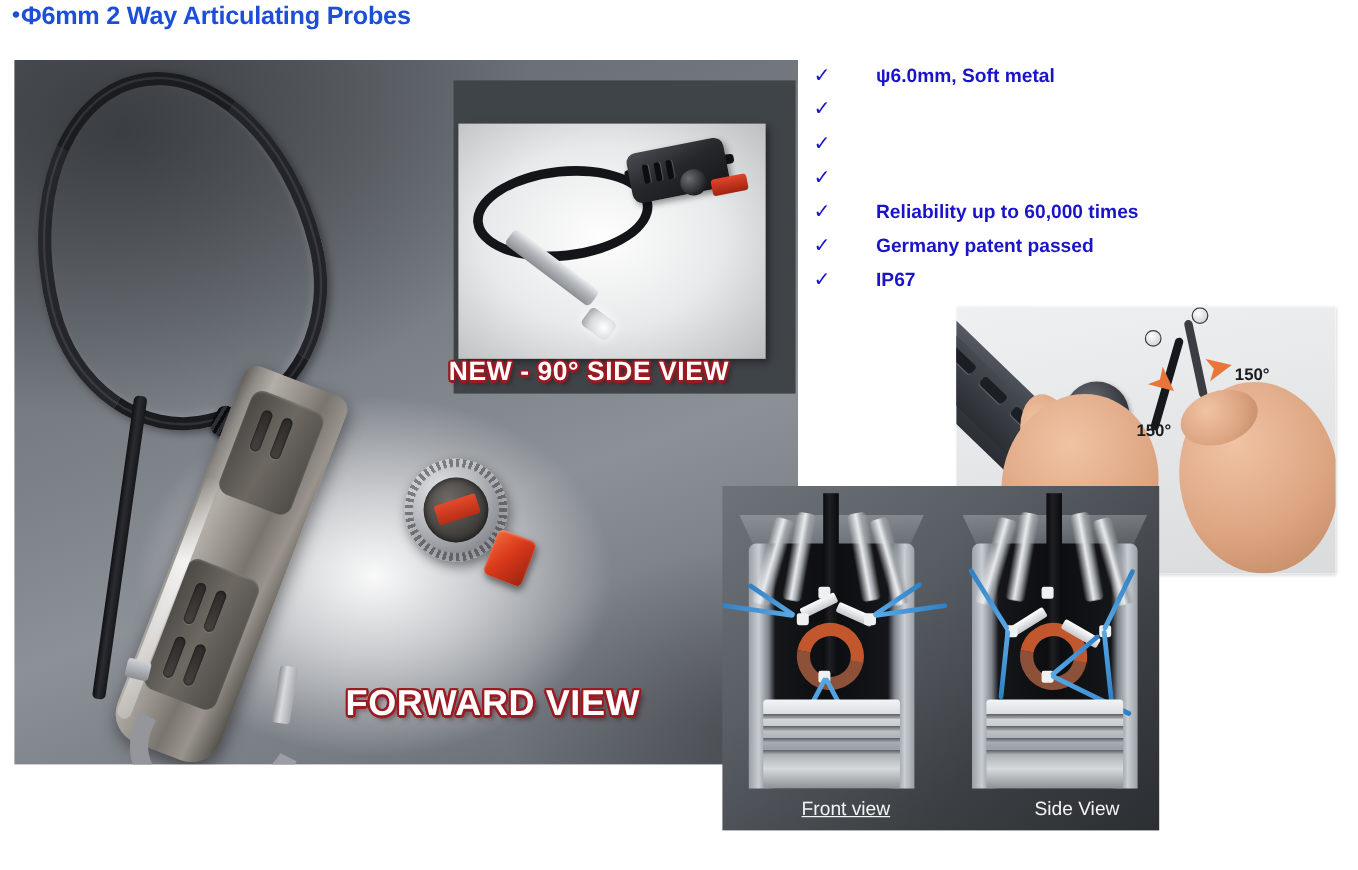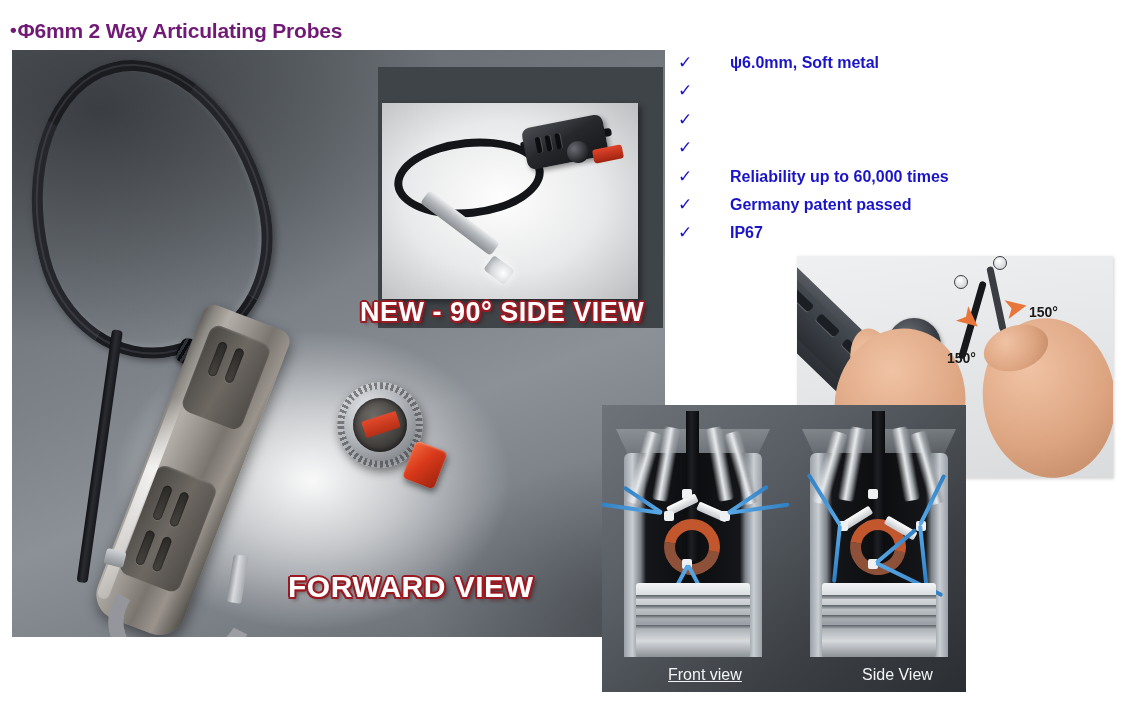--- a/index.html
+++ b/index.html
@@ -12,24 +12,24 @@
     height: 725px;
     position: relative;
     font-family: "Liberation Sans", sans-serif;
     overflow: hidden;
   }
 
   
   #slide-title {
     position: absolute;
     left: 10px;
-    top: 19px;
+    top: 2px;
     font-size: 21px;
     font-weight: bold;
-    color: #701a75;
+    color: #1d4ed8;
     letter-spacing: -0.2px;
     white-space: nowrap;
   }
   #slide-title .tbullet {
     font-size: 19px;
     line-height: 1;
     vertical-align: 2px;
     margin-right: 1px;
   }
 
@@ -377,23 +377,23 @@
     white-space: nowrap;
     letter-spacing: 0.5px;
     text-shadow:
       -1.5px -1.5px 0 #9b1a22,  1.5px -1.5px 0 #9b1a22,
       -1.5px  1.5px 0 #9b1a22,  1.5px  1.5px 0 #9b1a22,
       -2px 0 0 #9b1a22, 2px 0 0 #9b1a22,
       0 -2px 0 #9b1a22, 0 2px 0 #9b1a22,
       3px 3px 4px rgba(60,0,0,0.55);
   }
   #callout-side {
-    left: 344px;
+    left: 358px;
     top: 297px;
-    font-size: 27px;
+    font-size: 22px;
     padding-left: 16px;
   }
   #callout-forward {
     left: 288px;
     top: 570px;
     font-size: 30px;
   }
 
   
   #feature-list {

